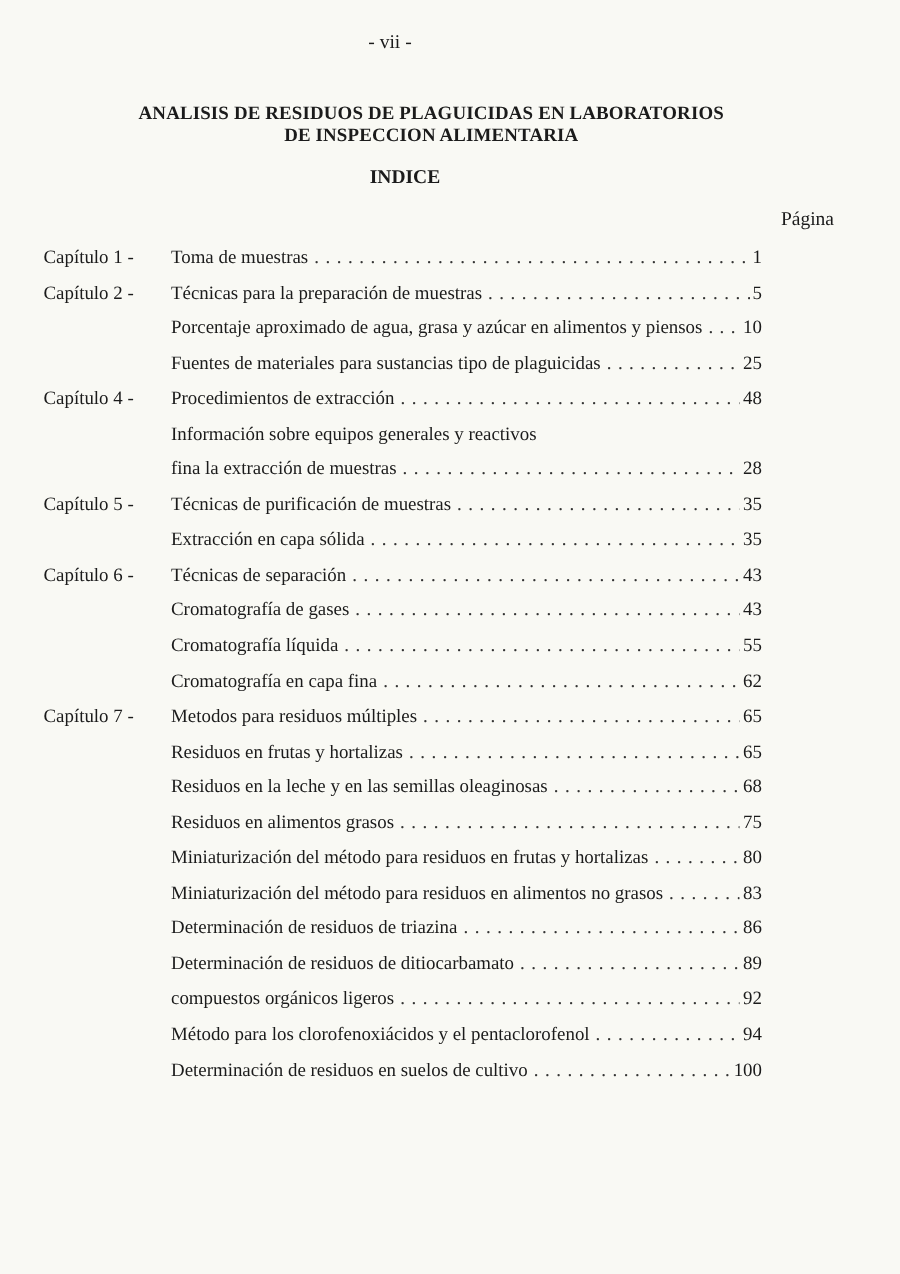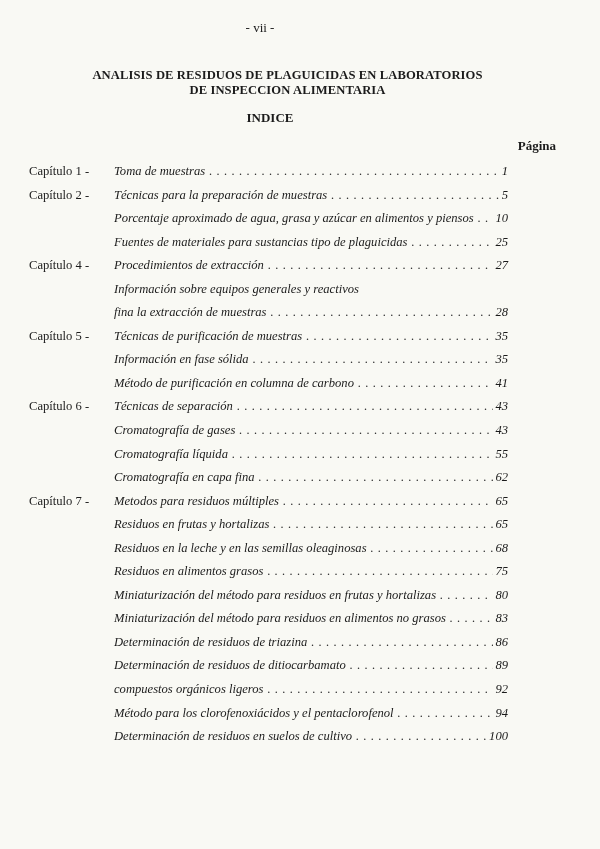--- a/index.html
+++ b/index.html
@@ -4,25 +4,25 @@
 <style>
   html, body { margin: 0; padding: 0; }
   body {
     width: 600px; height: 849px; background: #f9f9f4; overflow: hidden;
     font-family: "Liberation Serif", "DejaVu Serif", serif; color: #1b1b1b;
     position: relative;
   }
   .page-num { position: absolute; top: 20px; left: 0; width: 520px; text-align: center; font-size: 13px; }
   .title { position: absolute; top: 68px; left: 0; width: 575px; text-align: center; font-weight: bold; font-size: 12.6px; line-height: 15px; letter-spacing: 0.1px; }
   .indice { position: absolute; top: 110px; left: 0; width: 540px; text-align: center; font-weight: bold; font-size: 13px; }
-  .pagina { position: absolute; top: 138px; right: 44px; font-weight: bold; font-size: 13px; }
+  .pagina { position: absolute; top: 138px; right: 44px; font-weight: normal; font-size: 13px; }
   .toc { position: absolute; top: 160px; left: 0; width: 552px; }
   .row { position: relative; height: 23.55px; font-size: 12.6px; line-height: 23.55px; }
   .chap { position: absolute; left: 29px; top: 0; white-space: nowrap; }
-  .entry { position: absolute; left: 114px; right: 44px; top: 0; display: flex; white-space: nowrap; font-style: italic; }
+  .entry { position: absolute; left: 114px; right: 44px; top: 0; display: flex; white-space: nowrap; }
   .entry .text { flex: 0 0 auto; padding-right: 4px; }
   .entry .dots { flex: 1 1 auto; overflow: hidden; letter-spacing: 3.3px; color: #333; }
   .entry .dots::before { content: ". . . . . . . . . . . . . . . . . . . . . . . . . . . . . . . . . . . . . . . . . . . . . . . . . . . . . . . . . . . . . . . . . . . . . . ."; letter-spacing: 0; word-spacing: 1.2px; }
   .entry .pg { flex: 0 0 auto; padding-left: 2px; text-align: right; }
 </style>
 </head>
 <body>
 
 <div class="page-num">- vii -</div>
 <div class="title">
@@ -61,21 +61,21 @@
         <span class="text">Fuentes de materiales para sustancias tipo de plaguicidas</span>
         <span class="dots"></span>
         <span class="pg">25</span>
       </div>
     </div>
     <div class="row">
       <span class="chap">Capítulo 4 -</span>
       <div class="entry">
         <span class="text">Procedimientos de extracción</span>
         <span class="dots"></span>
-        <span class="pg">27</span>
+        <span class="pg">48</span>
       </div>
     </div>
     <div class="row">
       <div class="entry">
         <span class="text">Información sobre equipos generales y reactivos</span>
       </div>
     </div>
     <div class="row">
       <div class="entry">
         <span class="text">fina la extracción de  muestras</span>
@@ -86,30 +86,23 @@
     <div class="row">
       <span class="chap">Capítulo 5 -</span>
       <div class="entry">
         <span class="text">Técnicas de purificación de muestras</span>
         <span class="dots"></span>
         <span class="pg">35</span>
       </div>
     </div>
     <div class="row">
       <div class="entry">
-        <span class="text">Información en fase sólida</span>
+        <span class="text">Extracción en capa sólida</span>
         <span class="dots"></span>
         <span class="pg">35</span>
-      </div>
-    </div>
-    <div class="row">
-      <div class="entry">
-        <span class="text">Método de purificación en columna de carbono</span>
-        <span class="dots"></span>
-        <span class="pg">41</span>
       </div>
     </div>
     <div class="row">
       <span class="chap">Capítulo 6 -</span>
       <div class="entry">
         <span class="text">Técnicas de separación</span>
         <span class="dots"></span>
         <span class="pg">43</span>
       </div>
     </div>

